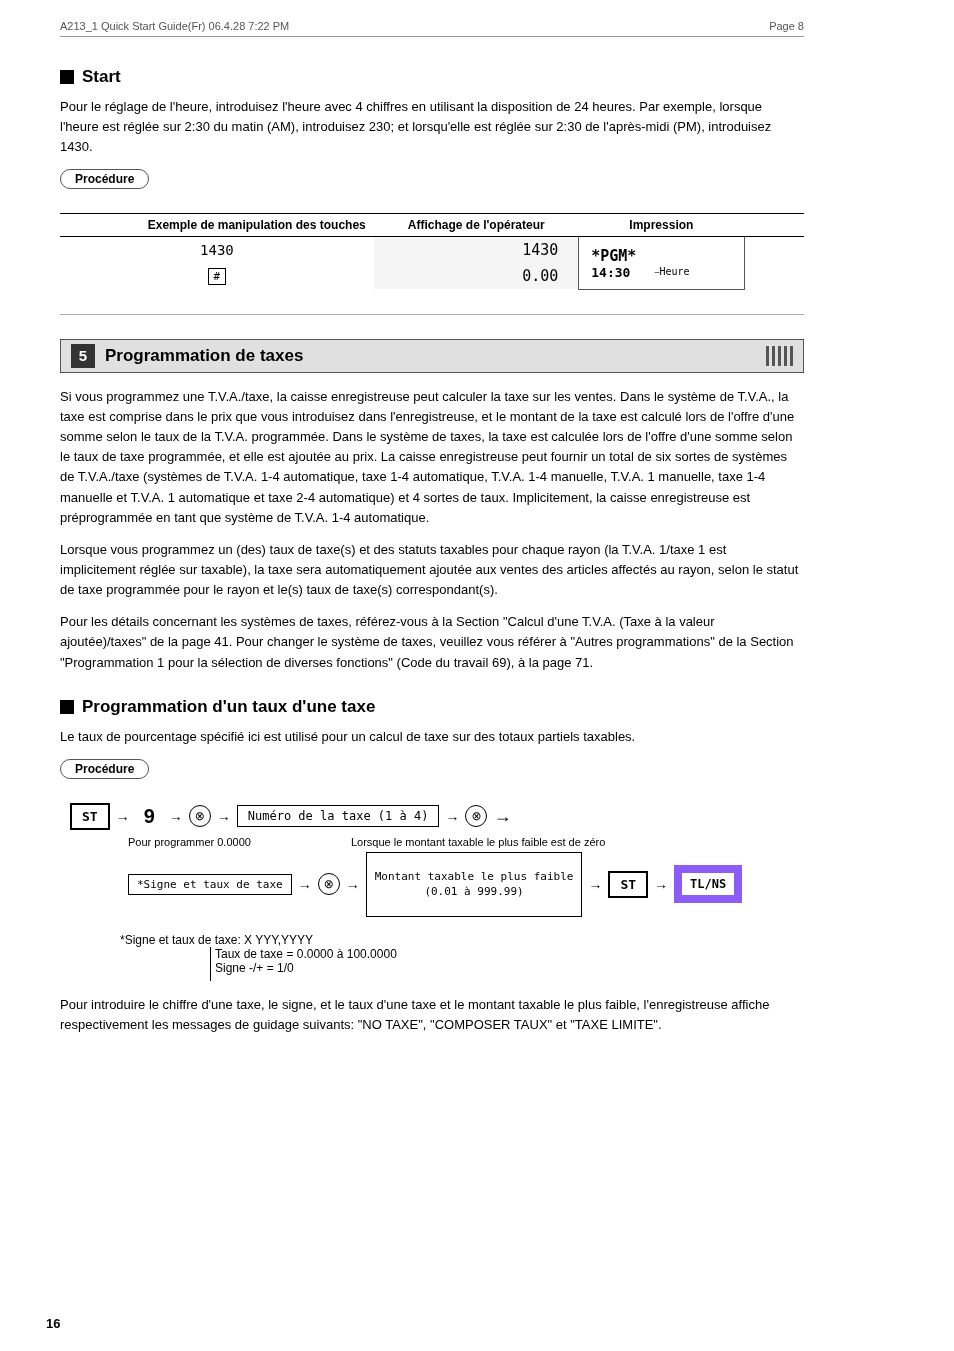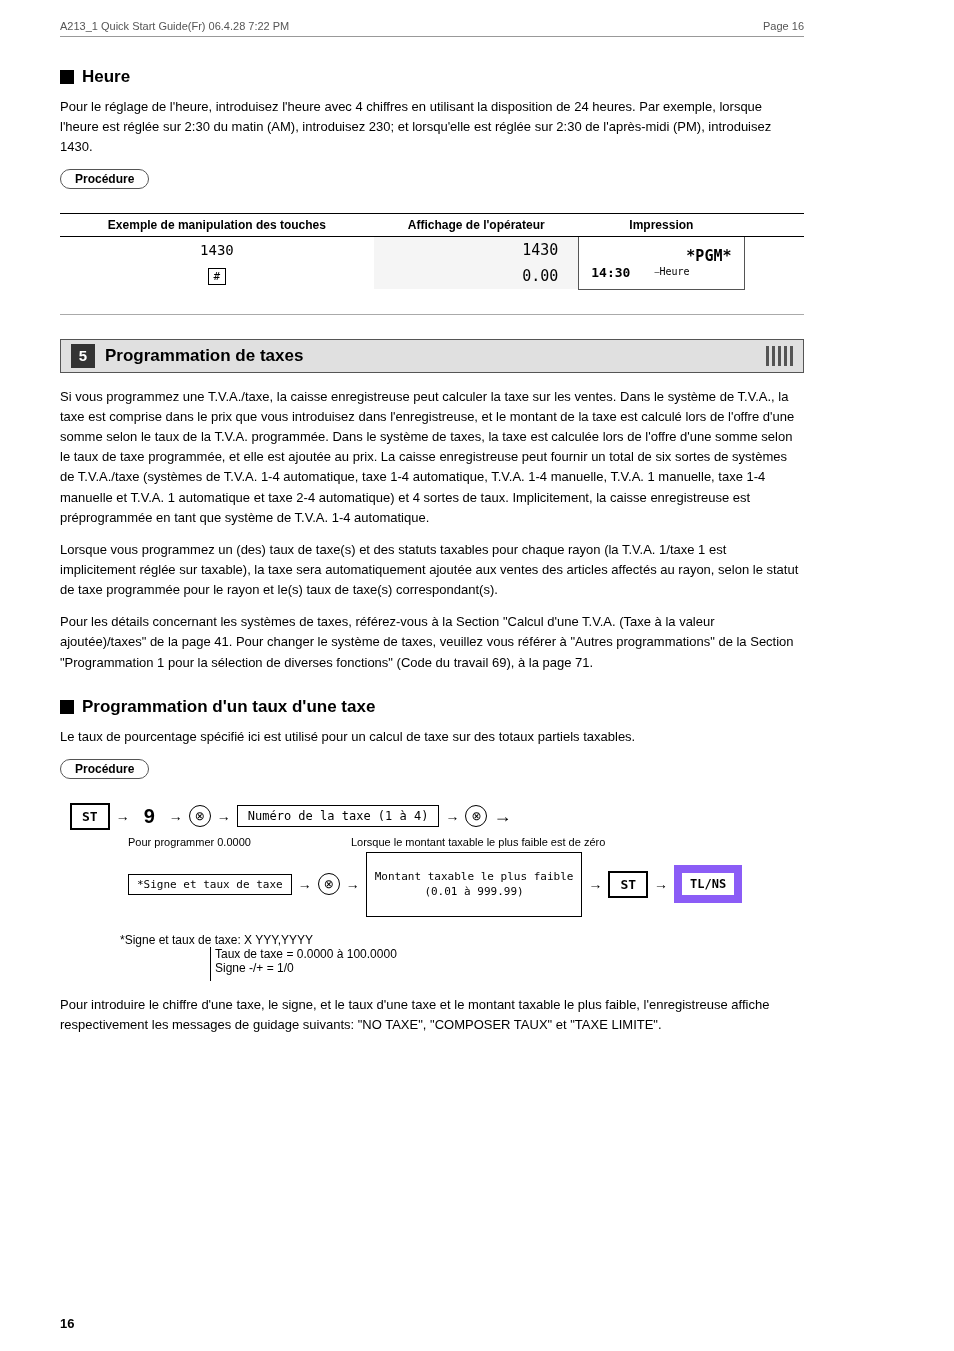--- a/index.html
+++ b/index.html
@@ -129,21 +129,21 @@
     }
     .key-table th {
       font-size: 12px;
       font-weight: bold;
       border-bottom: 1.5px solid #000;
       border-top: 1.5px solid #000;
       padding: 4px 8px;
       text-align: center;
     }
     .key-table th:first-child {
-      text-align: center;
+      text-align: right;
     }
     .key-table td {
       font-size: 13px;
       padding: 4px 8px;
       text-align: center;
       vertical-align: middle;
     }
     .display-cell {
       background: #f5f5f5;
       font-family: monospace;
@@ -205,21 +205,21 @@
       display: inline-block;
       margin: 0 4px;
     }
     .arrow-right::after {
       content: '→';
       font-size: 14px;
     }
     .page-num {
       position: absolute;
       bottom: 20px;
-      left: 60px;
+      left: 46px;
       font-size: 13px;
       font-weight: bold;
       margin-top: 40px;
     }
     
     .heure-flow-label {
       font-size: 11.5px;
       margin-bottom: 4px;
       margin-left: 40px;
     }
@@ -250,27 +250,27 @@
     }
   </style>
 </head>
 <body>
 
 <div class="page">
 
   
   <div class="header-bar">
     <span>A213_1 Quick Start Guide(Fr)   06.4.28  7:22 PM</span>
-    <span>Page  16</span>
+    <span>Page  8</span>
   </div>
 
   
   <div class="section-title-small">
     <span class="black-square"></span>
-    <h2>Heure</h2>
+    <h2>Start</h2>
   </div>
 
   <p class="body-text">Pour le réglage de l'heure, introduisez l'heure avec 4 chiffres en utilisant la disposition de 24 heures. Par exemple, lorsque l'heure est réglée sur 2:30 du matin (AM), introduisez 230; et lorsqu'elle est réglée sur 2:30 de l'après-midi (PM), introduisez 1430.</p>
 
   
   <div class="procedure-badge">Procédure</div>
 
   
 
   
@@ -281,21 +281,21 @@
         <th>Affichage de l'opérateur</th>
         <th>Impression</th>
         <th style="width:60px;"></th>
       </tr>
     </thead>
     <tbody>
       <tr>
         <td style="text-align:center; font-family:monospace; font-size:14px;">1430</td>
         <td class="display-cell" style="font-family:monospace; font-size:15px; text-align:right; padding-right:20px;">1430</td>
         <td rowspan="2" style="border: 1.5px solid #555; padding: 4px 12px; vertical-align: middle; text-align: left; font-family: monospace; position:relative;">
-          <div style="font-weight:bold; font-size:15px;text-align:right;">*PGM*</div>
+          <div style="font-weight:bold; font-size:15px;">*PGM*</div>
           <div style="display:flex; align-items:center; gap:16px;">
             <span style="font-size:13px; font-weight:bold;">14:30</span>
             <span style="font-size:10px; margin-left:8px;">⎯Heure</span>
           </div>
         </td>
         <td></td>
       </tr>
       <tr>
         <td style="text-align:center;">
           <span class="key-box-small">#</span>

